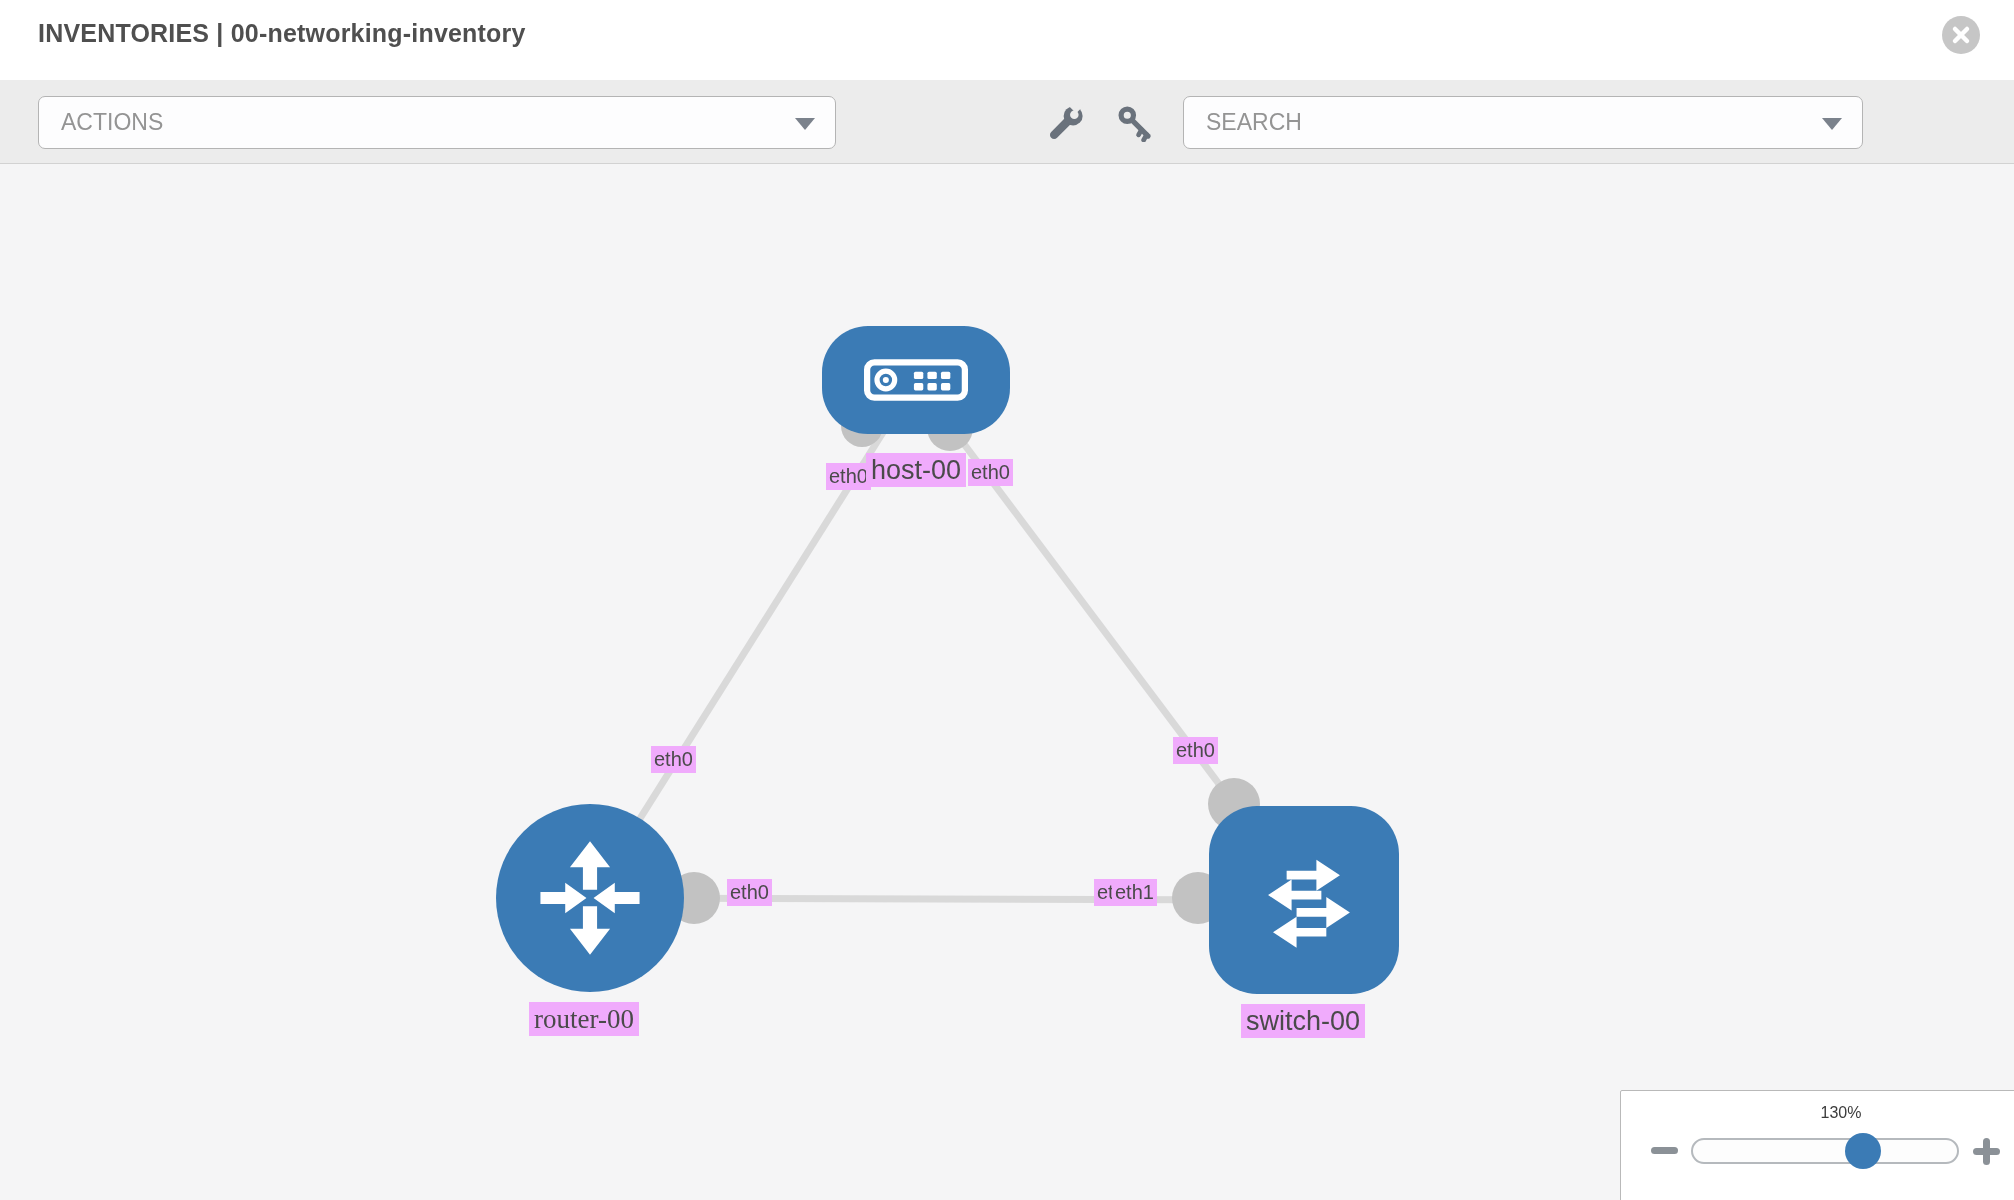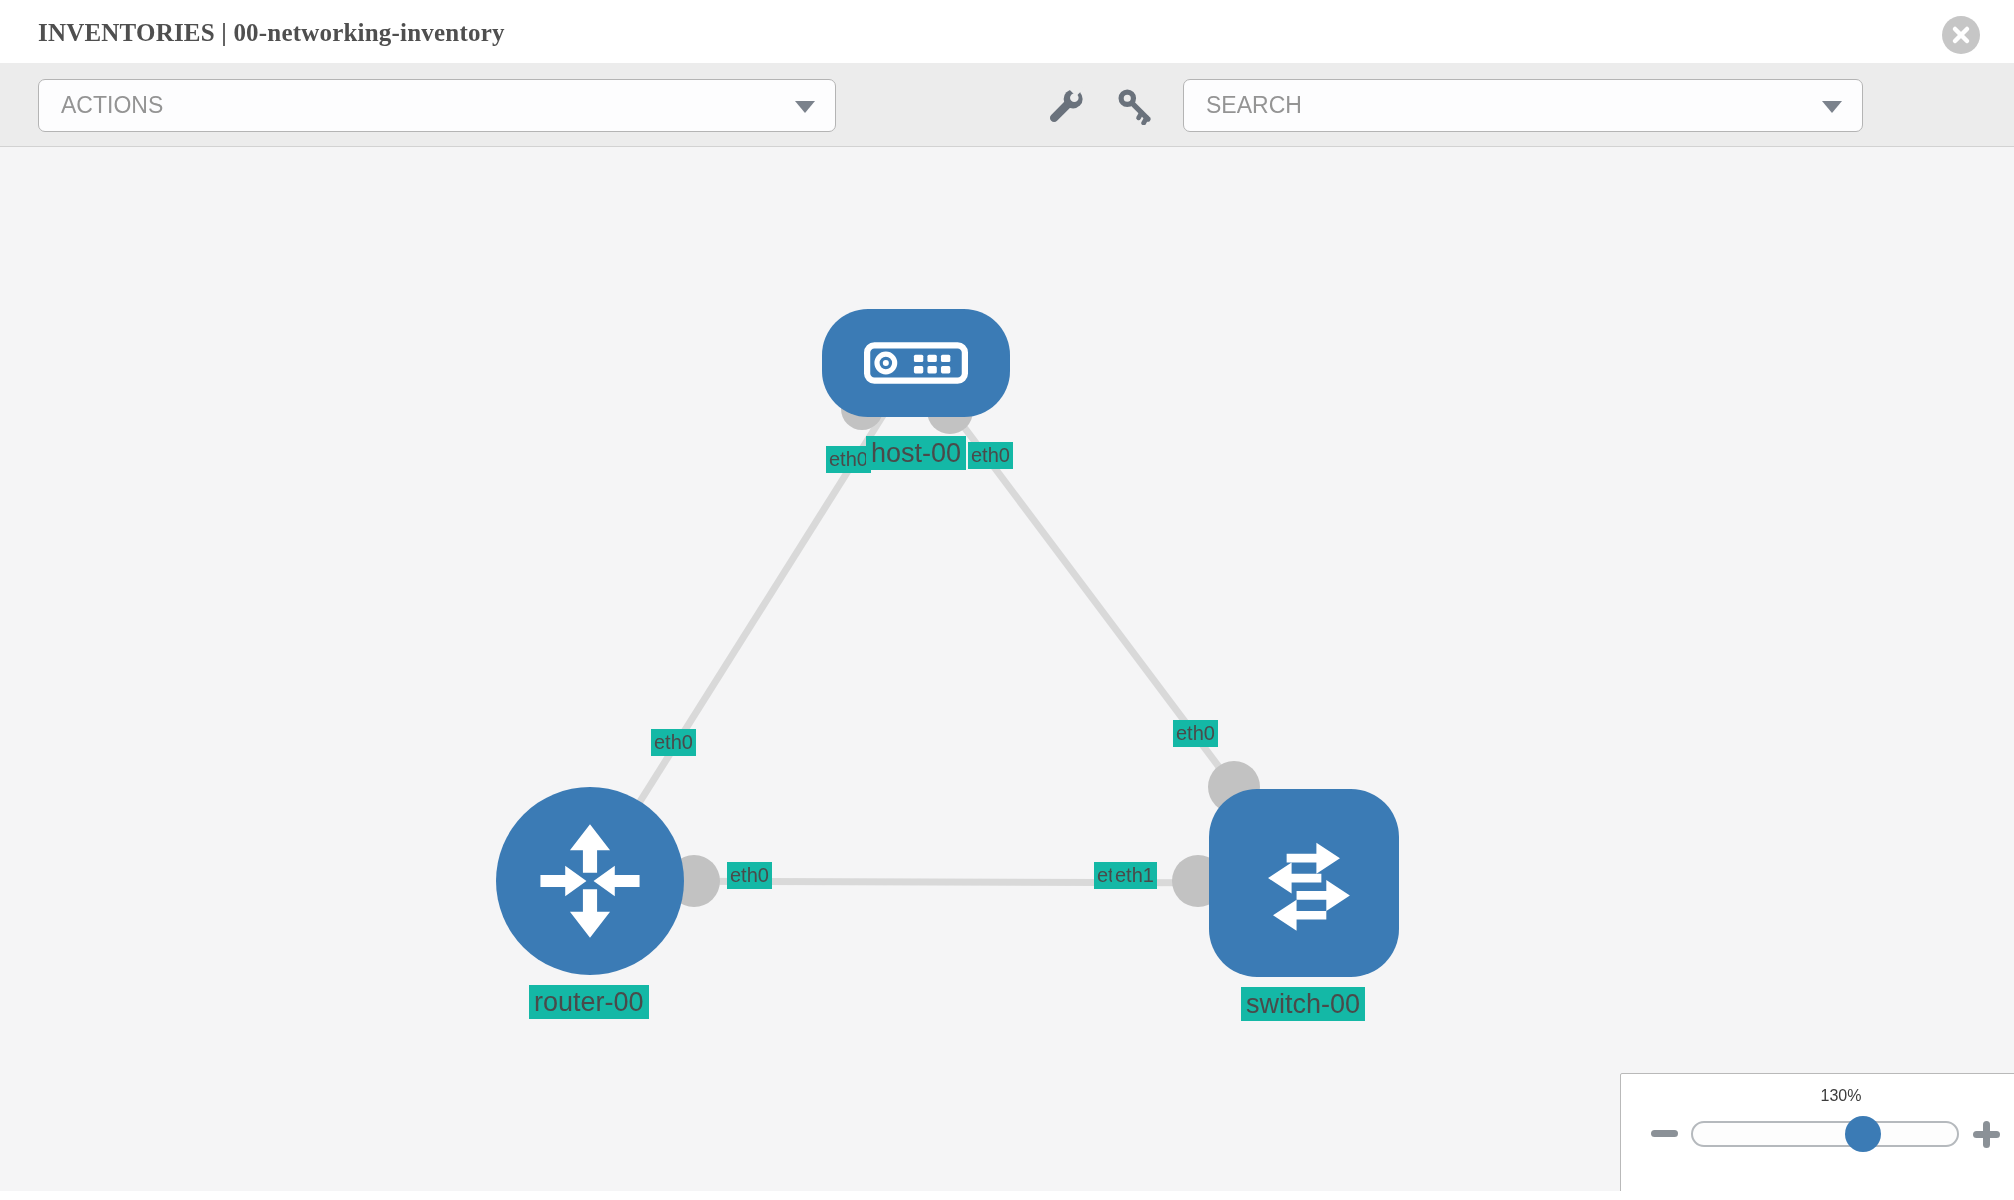--- a/index.html
+++ b/index.html
@@ -1,20 +1,20 @@
 <!DOCTYPE html>
 <html><head>
 <meta charset="utf-8">
 <style>
   * { margin:0; padding:0; box-sizing:border-box; }
   html,body { width:2014px; height:1200px; overflow:hidden;
     font-family:"Liberation Sans", sans-serif; background:#ffffff; }
 
   
-  .hdr { position:relative; height:63px; background:#ffffff;font-family:Liberation Serif, serif; }
+  .hdr { position:relative; height:80px; background:#ffffff; }
   .hdr-title { position:absolute; left:38px; top:19px; font-size:25px; font-weight:bold;
     color:#4f4f4f; letter-spacing:.2px; }
   .close-btn { position:absolute; right:34px; top:16px; width:38px; height:38px;
     border-radius:50%; background:#c6c6c6; border:none; cursor:pointer;
     display:flex; align-items:center; justify-content:center; }
 
   
   .tbar { position:relative; height:84px; background:#ececec; border-bottom:1px solid #d2d2d2; }
   .selectbox { position:absolute; top:16px; height:53px; background:#fdfdfe;
     border:1px solid #b4b4b4; border-radius:7px; display:flex; align-items:center;
@@ -32,21 +32,21 @@
   
   .canvas { position:relative; height:1044px; background:#f5f5f6; overflow:hidden; }
   .net-svg { position:absolute; left:0; top:0; }
 
   .node { position:absolute; background:#3b7bb5; display:flex;
     align-items:center; justify-content:center; cursor:pointer; }
   .node-host   { left:822px;  top:162px; width:188px; height:108px; border-radius:46px; }
   .node-router { left:496px;  top:640px; width:188px; height:188px; border-radius:50%; }
   .node-switch { left:1209px; top:642px; width:190px; height:188px; border-radius:48px; }
 
-  .chip { position:absolute; background:#14b8a6; color:#4a4a4a; font-size:20px;
+  .chip { position:absolute; background:#f0abfc; color:#4a4a4a; font-size:20px;
     line-height:27px; padding:0 3px; white-space:nowrap; }
   .chip-big { font-size:27px; line-height:34px; padding:0 5px; }
 
   
   .zoom-panel { position:absolute; left:1620px; top:926px; width:500px; height:280px;
     background:#ffffff; border:1px solid #b9b9b9; border-radius:2px; }
   .zoom-level { position:absolute; left:86px; top:13px; width:268px; text-align:center;
     font-size:16px; color:#3c3c3c; }
   .zoom-minus { position:absolute; left:30px; top:56px; width:27px; height:7px;
     border-radius:4px; background:#8b9197; cursor:pointer; }
@@ -151,21 +151,21 @@
 
   <div class="chip" style="left:826px; top:299px;">eth0</div>
   <div class="chip" style="left:968px; top:295px;">eth0</div>
   <div class="chip" style="left:651px; top:582px;">eth0</div>
   <div class="chip" style="left:727px; top:715px;">eth0</div>
   <div class="chip" style="left:1173px; top:573px;">eth0</div>
   <div class="chip" style="left:1094px; top:715px;">eth0</div>
   <div class="chip" style="left:1112px; top:715px;">eth1</div>
 
   <div class="chip chip-big" style="left:866px; top:281px;margin-top:8px;">host-00</div>
-  <div class="chip chip-big" style="left:529px; top:838px;">router-00</div>
+  <div class="chip chip-big" style="left:529px; top:838px;font-family:Liberation Serif, serif;">router-00</div>
   <div class="chip chip-big" style="left:1241px; top:840px;text-align:center;">switch-00</div>
 
   <div class="zoom-panel">
     <div class="zoom-level">130%</div>
     <div class="zoom-minus"></div>
     <div class="zoom-track"></div>
     <div class="zoom-thumb"></div>
     <div class="zoom-plus"></div>
   </div>
 

